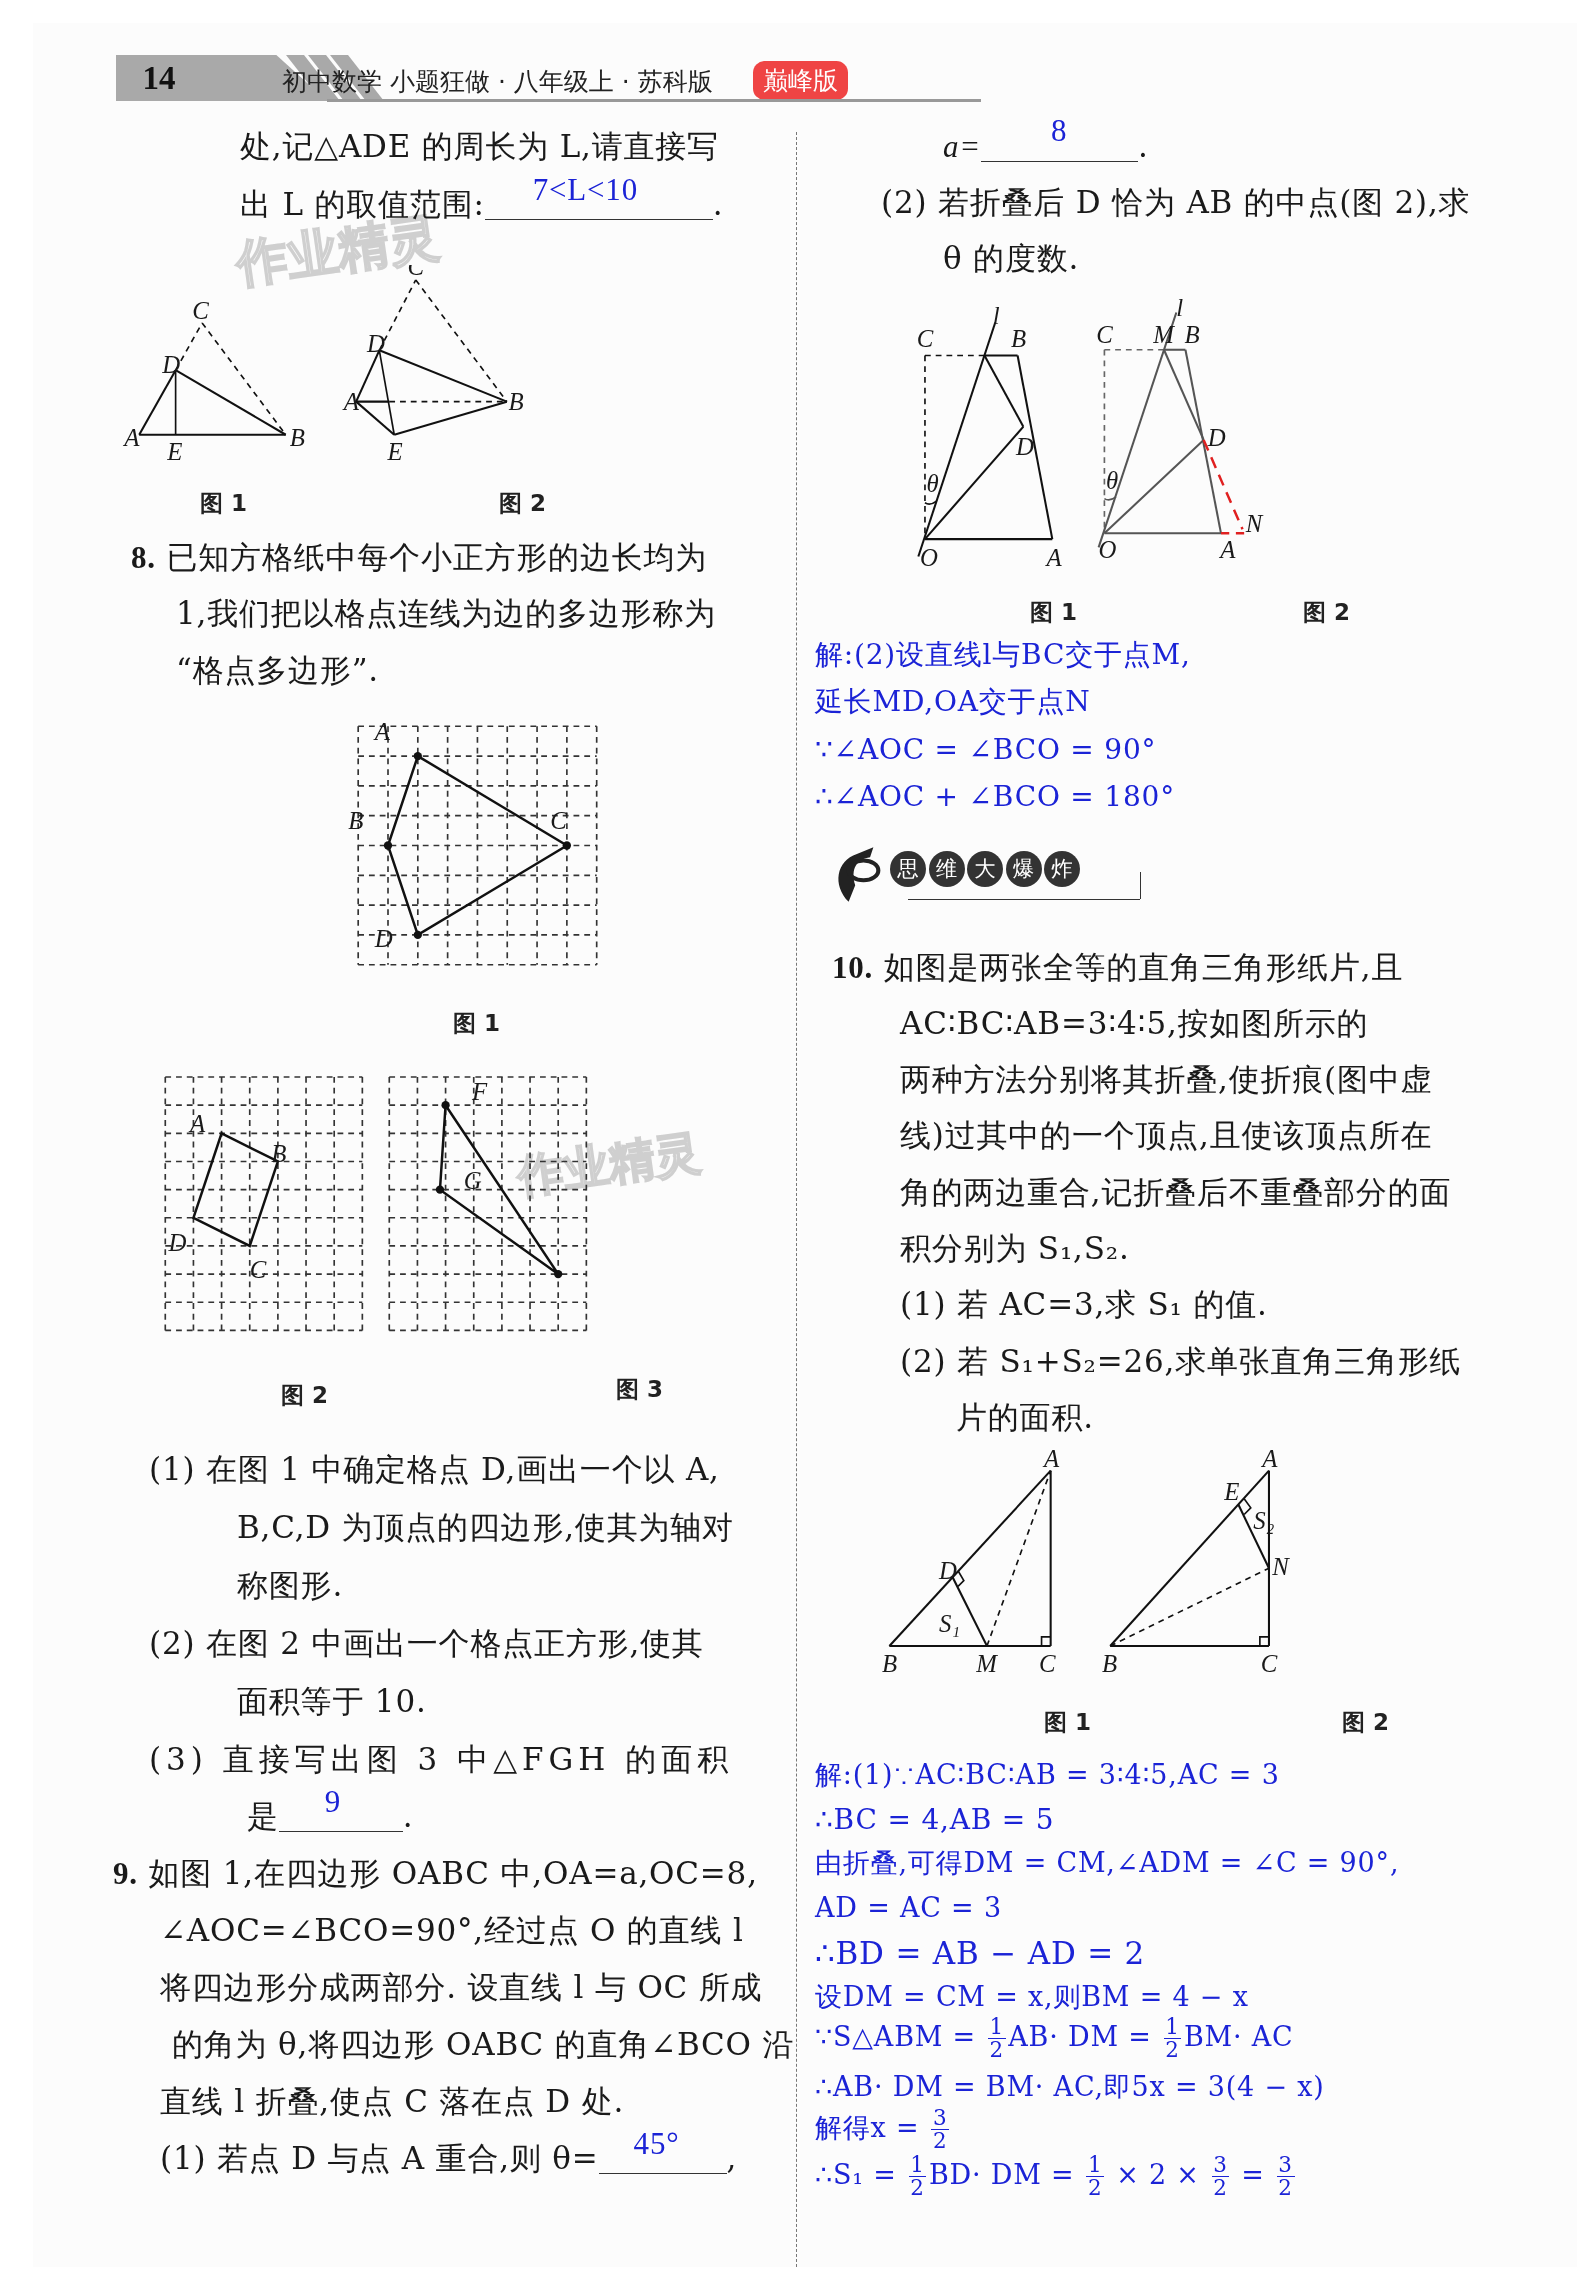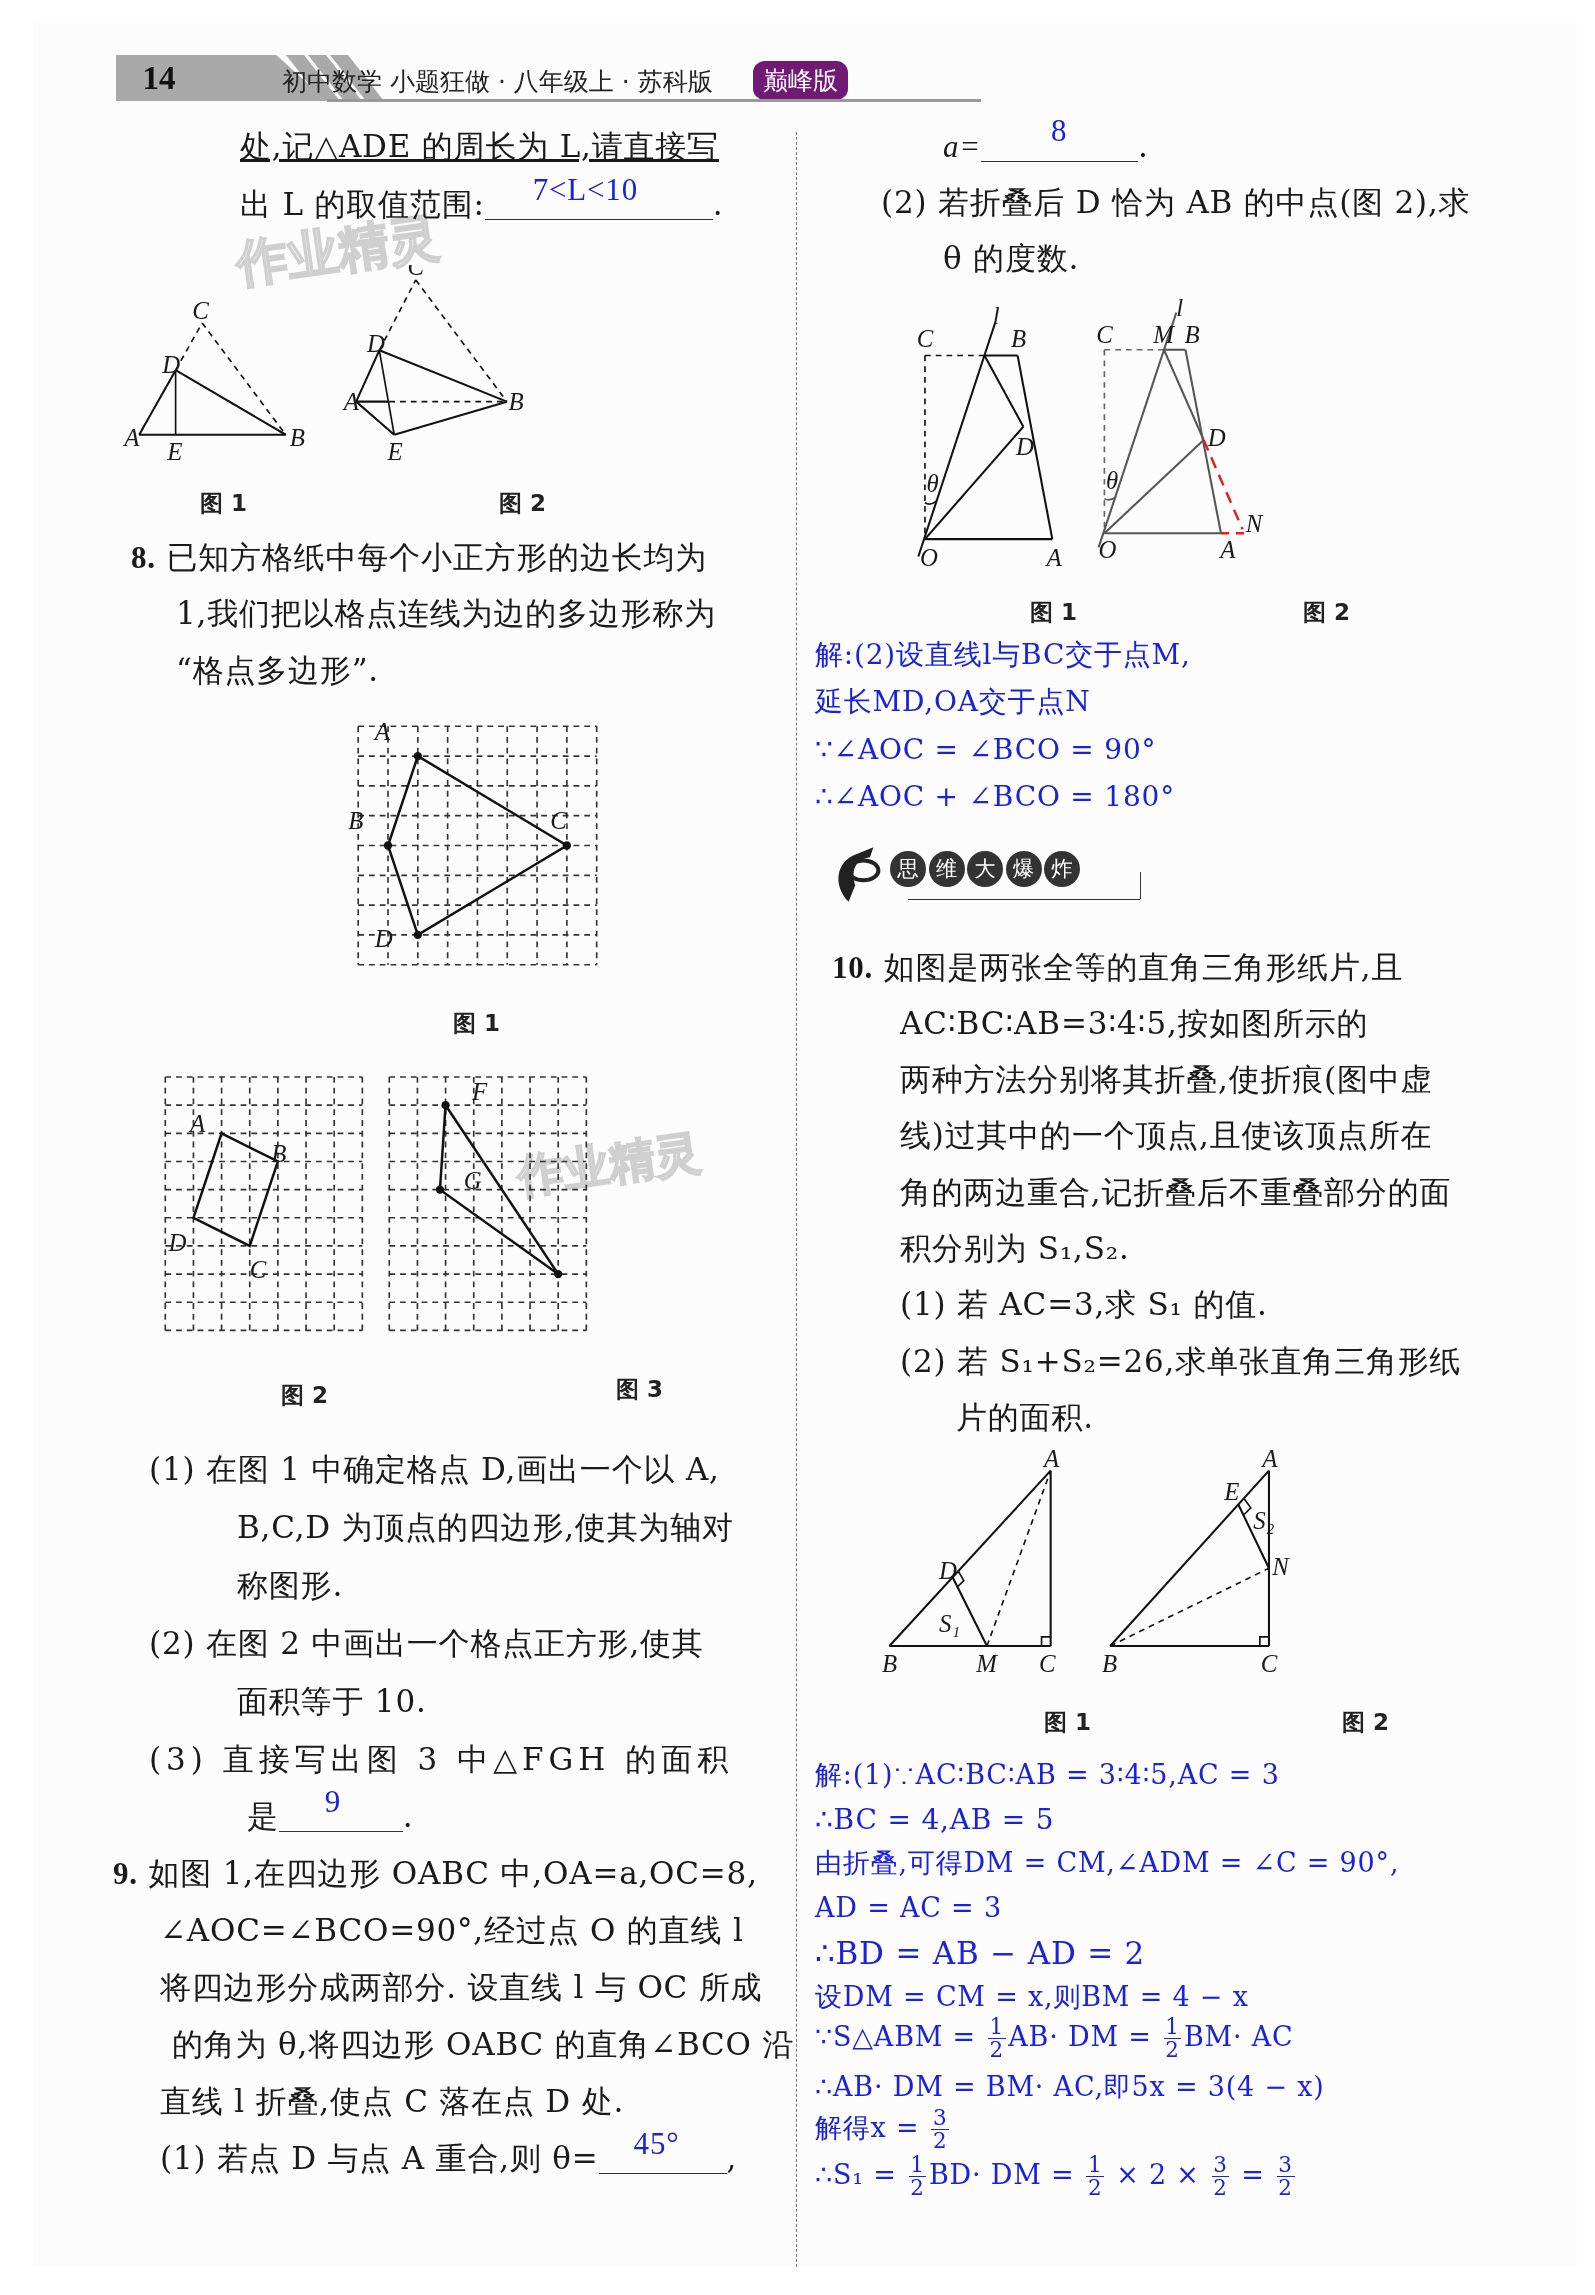--- a/index.html
+++ b/index.html
@@ -10,21 +10,21 @@
   .blue{color:#1b23d6;font-family:"DejaVu Serif",serif;}
   .ans{color:#1b23d6;font-family:"Liberation Serif",serif;font-size:31px;}
   .blank{display:inline-block;border-bottom:1.7px solid #333;height:28px;vertical-align:bottom;position:relative;}
   .num{font-weight:bold;font-family:"Liberation Serif",serif;}
   i.m{font-family:"Liberation Serif",serif;font-style:italic;}
   .header-bar{position:absolute;left:116px;top:55px;width:745px;height:46px;}
   .page-num-box{position:absolute;left:0;top:0;width:211px;height:46px;background:#a9a9a9;clip-path:polygon(0 0,76% 0,100% 100%,0 100%);}
   .stripe{position:absolute;top:0;height:46px;width:18px;background:#a9a9a9;transform:skewX(38deg);transform-origin:top left;}
   .page-num{position:absolute;left:26.5px;top:5px;font-family:"Liberation Serif",serif;font-weight:bold;font-size:33px;color:#111;}
   .header-title{position:absolute;left:166px;top:10px;font-family:"DejaVu Sans",sans-serif;font-size:25px;color:#222;white-space:nowrap;}
-  .header-badge{position:absolute;left:637px;top:5.8px;padding:3.3px 10px;background:#701a75;color:#fff;border-radius:11.6px;font-family:"DejaVu Sans",sans-serif;font-size:25px;}
+  .header-badge{position:absolute;left:637px;top:5.8px;padding:3.3px 10px;background:#ef4444;color:#fff;border-radius:11.6px;font-family:"DejaVu Sans",sans-serif;font-size:25px;}
   .header-rule{position:absolute;left:211px;top:44px;width:654px;height:2.5px;background:#999;}
   .divider{position:absolute;left:796px;top:132px;width:0;height:2135px;border-left:1.7px dashed #777;}
   .caption{position:absolute;font-family:"DejaVu Sans",sans-serif;font-weight:bold;font-size:23px;color:#222;}
   .watermark{position:absolute;font-family:"DejaVu Sans",sans-serif;font-size:51px;font-weight:bold;color:transparent;-webkit-text-stroke:1.7px #cfcfcf;transform:rotate(-8deg);}
   svg text{font-family:"Liberation Serif",serif;font-style:italic;font-size:30px;fill:#1a1a1a;}
   .frac{display:inline-flex;flex-direction:column;align-items:center;vertical-align:middle;line-height:1;font-size:21.5px;margin:0 2.5px;}
   .frac span:first-child{border-bottom:1.7px solid #1b23d6;padding:0 1.7px;}
   .sec-title{position:absolute;left:832px;top:844px;width:323px;height:58px;}
   .sec-circ{display:inline-block;width:36px;height:36px;border-radius:50%;background:#333;color:#fff;font-family:"DejaVu Sans",sans-serif;font-size:21.5px;text-align:center;line-height:36px;margin-right:2.5px;}
 </style>
@@ -42,21 +42,21 @@
   <span class="header-title">初中数学 小题狂做 · 八年级上 · 苏科版</span>
   <span class="header-badge">巅峰版</span>
   <div class="header-rule"></div>
 </div>
 
 <div class="divider"></div>
 
 <div class="watermark" style="left:236px;top:217px;">作业精灵</div>
 <div class="watermark" style="left:517px;top:1134px;font-size:46px;">作业精灵</div>
 
-<div class="abs txt" style="left:240px;top:131px;text-decoration:underline;">处,记△ADE 的周长为 L,请直接写</div>
+<div class="abs txt" style="left:240px;top:131px;">处,记△ADE 的周长为 L,请直接写</div>
 <div class="abs txt" style="left:240px;top:189px;">
   <span>出 L 的取值范围:</span><span class="blank" style="width:228px;"><span class="abs ans" style="left:48px;top:-16.6px;">7&lt;L&lt;10</span></span>.
 </div>
 
 <svg class="abs" style="left:116px;top:265px;" width="679" height="265" viewBox="0 0 820 320">
   <g>
     <line x1="28" y1="205" x2="205" y2="205" stroke="#111" stroke-width="2.5"></line>
     <line x1="28" y1="205" x2="72" y2="127" stroke="#111" stroke-width="2.5"></line>
     <line x1="72" y1="127" x2="72" y2="205" stroke="#111" stroke-width="2"></line>
     <line x1="72" y1="127" x2="205" y2="205" stroke="#111" stroke-width="2.5"></line>

